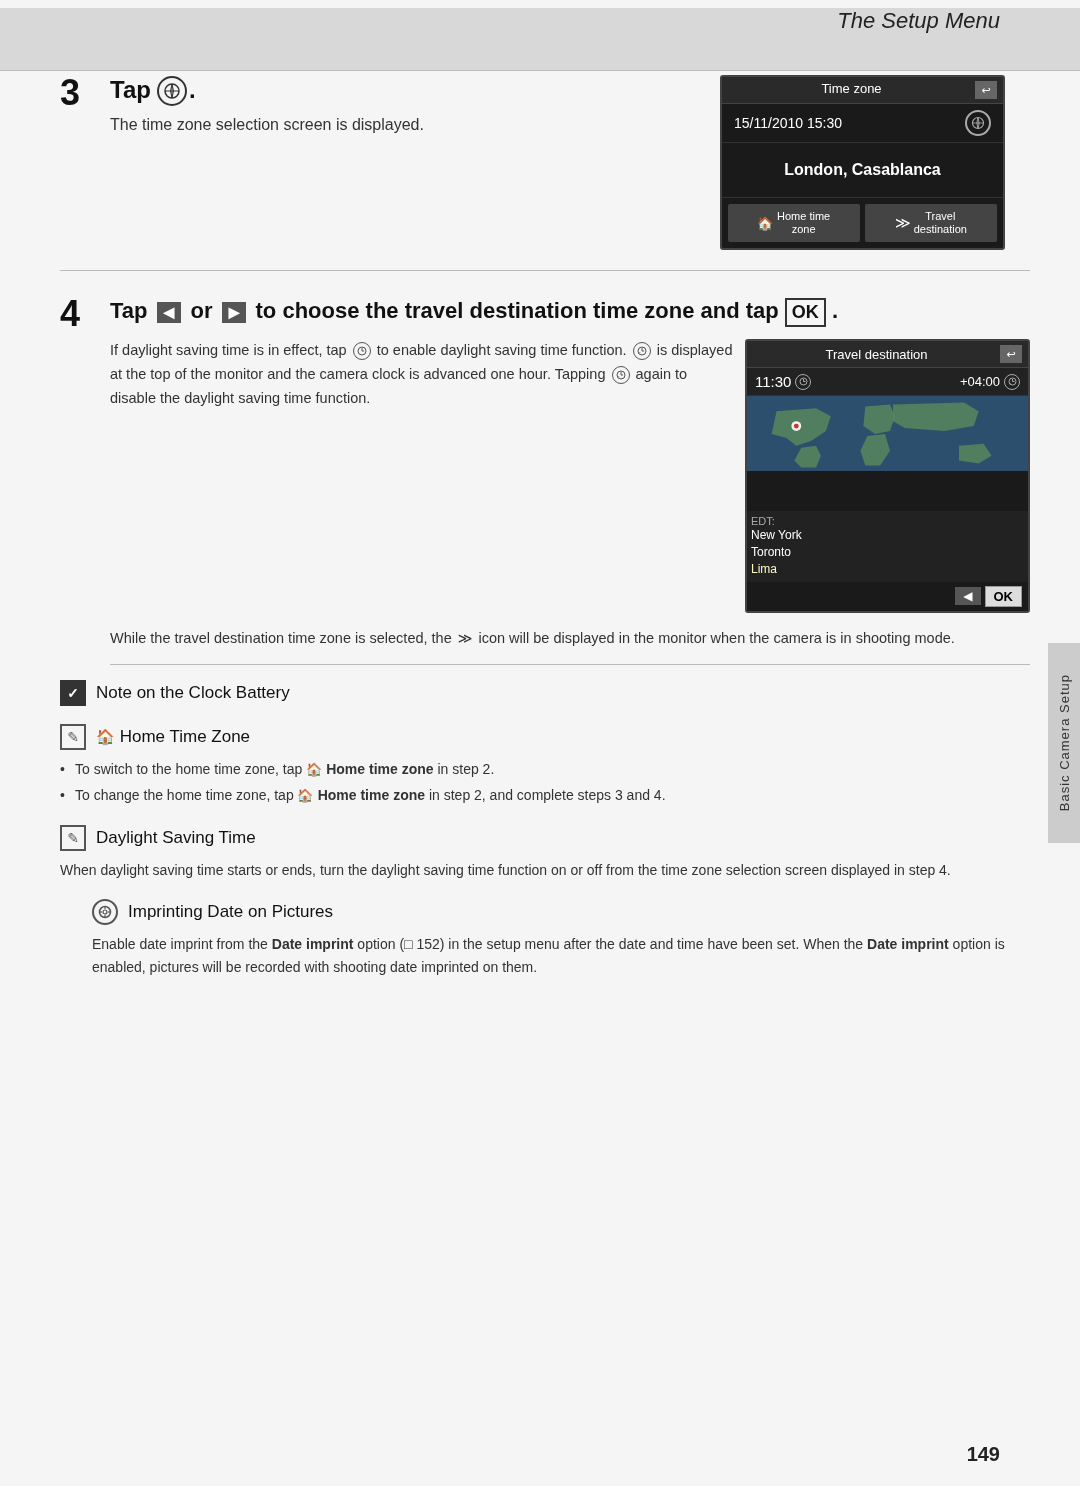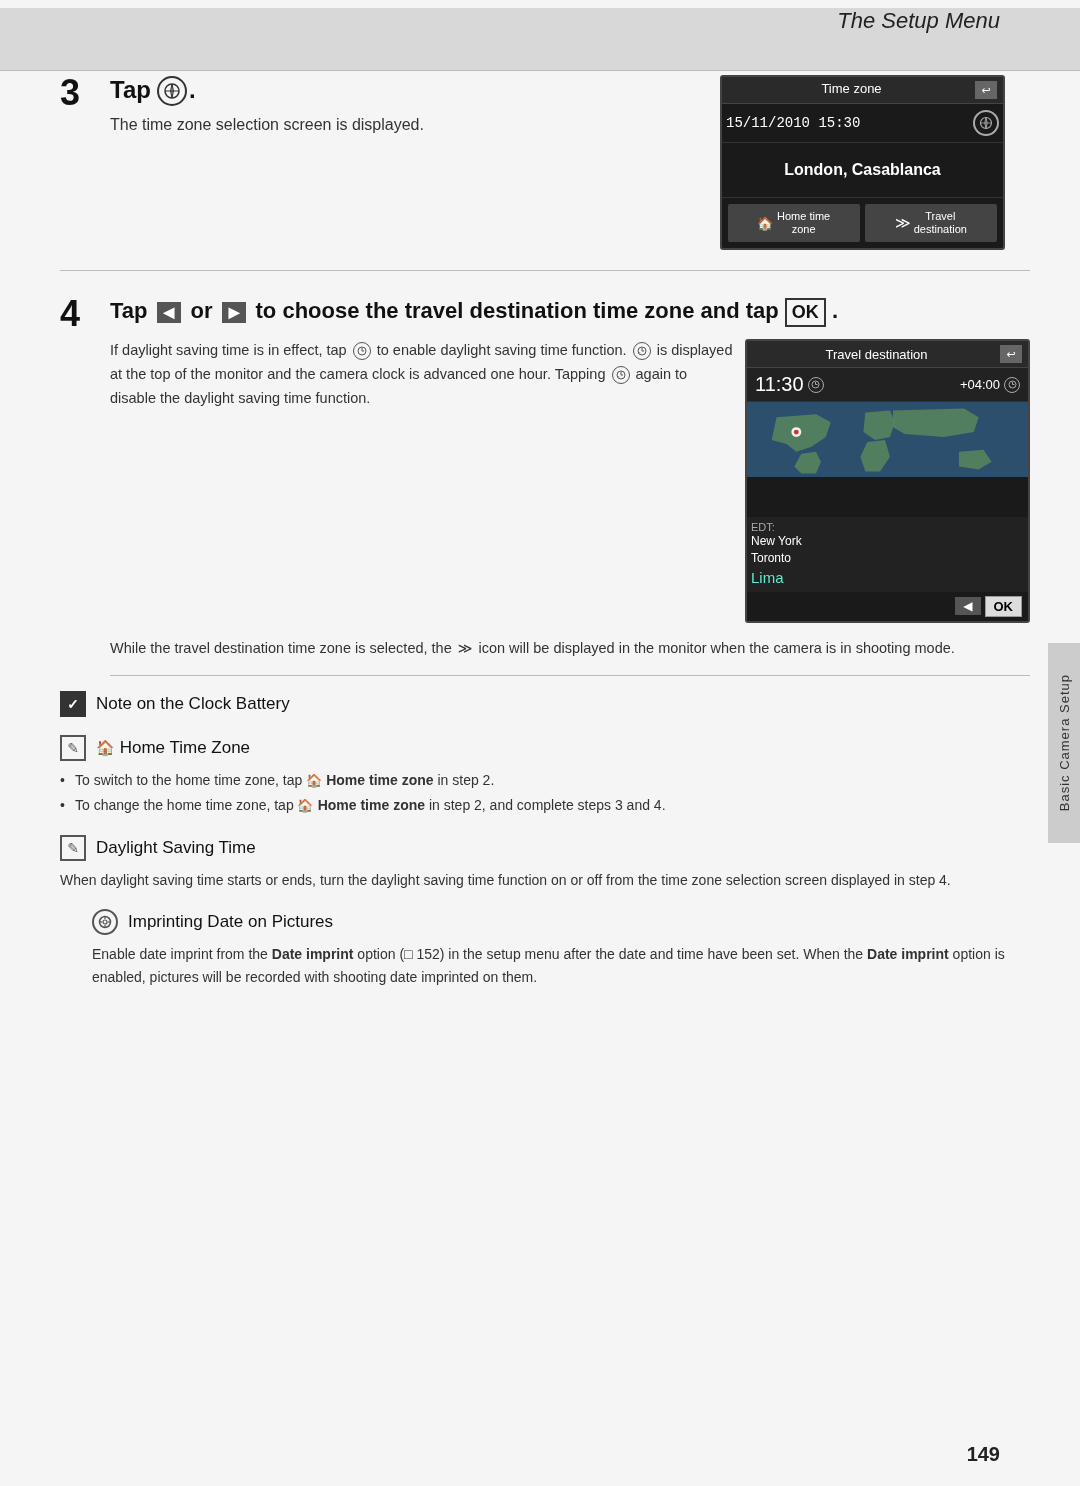--- a/index.html
+++ b/index.html
@@ -200,21 +200,21 @@
       </div>
 
       <div class="step-side-col">
         <div style="width:285px;background:#1a1a1a;border:2px solid #444;border-radius:3px;">
 
           <div style="display:flex;padding:4px 6px;background:#2a2a2a;border-bottom:1px solid #444;">
             <div style="flex:1;text-align:center;color:#fff;font-size:13px;">Time zone</div>
             <div style="background:#666;color:#fff;width:22px;height:18px;display:flex;align-items:center;justify-content:center;font-size:11px;">↩</div>
           </div>
 
-          <div style="display:flex;align-items:center;padding:6px 4px;border-bottom:1px solid #333;font-family:Liberation Mono, monospace;">
+          <div style="display:flex;align-items:center;padding:6px 12px;border-bottom:1px solid #333;">
             <div style="flex:1;color:#fff;font-size:14px;">15/11/2010  15:30</div>
             <div style="width:26px;height:26px;border:2px solid #aaa;border-radius:50%;display:flex;align-items:center;justify-content:center;">
               <svg width="14" height="14" viewBox="0 0 14 14">
                 <circle cx="7" cy="7" r="5.5" fill="none" stroke="#aaa" stroke-width="1.2"></circle>
                 <line x1="7" y1="1.5" x2="7" y2="12.5" stroke="#aaa" stroke-width="0.8"></line>
                 <line x1="1.5" y1="7" x2="12.5" y2="7" stroke="#aaa" stroke-width="0.8"></line>
                 <path d="M7,1.5 Q9.5,7 7,12.5" fill="none" stroke="#aaa" stroke-width="0.8"></path>
                 <path d="M7,1.5 Q4.5,7 7,12.5" fill="none" stroke="#aaa" stroke-width="0.8"></path>
               </svg>
             </div>
@@ -295,21 +295,21 @@
 
           <div style="width:285px;flex-shrink:0;">
             <div style="background:#1a1a1a;border:2px solid #444;border-radius:3px;overflow:hidden;">
 
               <div style="display:flex;align-items:center;padding:4px 6px;background:#2a2a2a;border-bottom:1px solid #444;">
                 <div style="flex:1;text-align:center;color:#fff;font-size:13px;">Travel destination</div>
                 <div style="background:#666;color:#fff;width:22px;height:18px;display:flex;align-items:center;justify-content:center;font-size:11px;">↩</div>
               </div>
 
               <div style="display:flex;align-items:center;padding:5px 8px;background:#222;border-bottom:1px solid #333;">
-                <span style="color:#fff;font-size:20px;">11:30</span>
+                <span style="color:#fff;font-size:15px;">11:30</span>
 
                 <span style="display:inline-flex;align-items:center;justify-content:center;width:16px;height:16px;border:1.5px solid #aaa;border-radius:50%;margin:0 4px;">
                   <svg width="9" height="9" viewBox="0 0 9 9">
                     <circle cx="4.5" cy="4.5" r="3.5" fill="none" stroke="#aaa" stroke-width="1"></circle>
                     <line x1="4.5" y1="4.5" x2="4.5" y2="2" stroke="#aaa" stroke-width="1"></line>
                     <line x1="4.5" y1="4.5" x2="6.5" y2="4.5" stroke="#aaa" stroke-width="1"></line>
                   </svg>
                 </span>
                 <span style="flex:1;"></span>
                 <span style="color:#fff;font-size:13px;">+04:00</span>
@@ -343,21 +343,21 @@
 
                   <circle cx="50" cy="30" r="5" fill="white" opacity="0.9"></circle>
                   <circle cx="50" cy="30" r="2.5" fill="#cc3333"></circle>
                 </svg>
               </div>
 
               <div style="background:#222;padding:4px 4px;margin-top:40px;">
                 <div style="color:#aaa;font-size:11px;">EDT:</div>
                 <div style="color:#fff;font-size:12px;line-height:1.4;">New York</div>
                 <div style="color:#fff;font-size:12px;line-height:1.4;">Toronto</div>
-                <div style="color:#5eead4;font-size:15px;line-height:1.4;">Lima</div>
+                <div style="color:#fef9c3;font-size:12px;line-height:1.4;">Lima</div>
               </div>
 
               <div style="display:flex;align-items:center;justify-content:flex-end;padding:4px 6px;background:#1a1a1a;gap:4px;">
                 <div style="background:#555;color:#fff;font-size:12px;padding:2px 8px;">◀</div>
                 <div style="background:#ddd;color:#000;font-size:13px;font-weight:bold;padding:2px 8px;border:1px solid #999;">OK</div>
               </div>
             </div>
           </div>
         </div>
 

